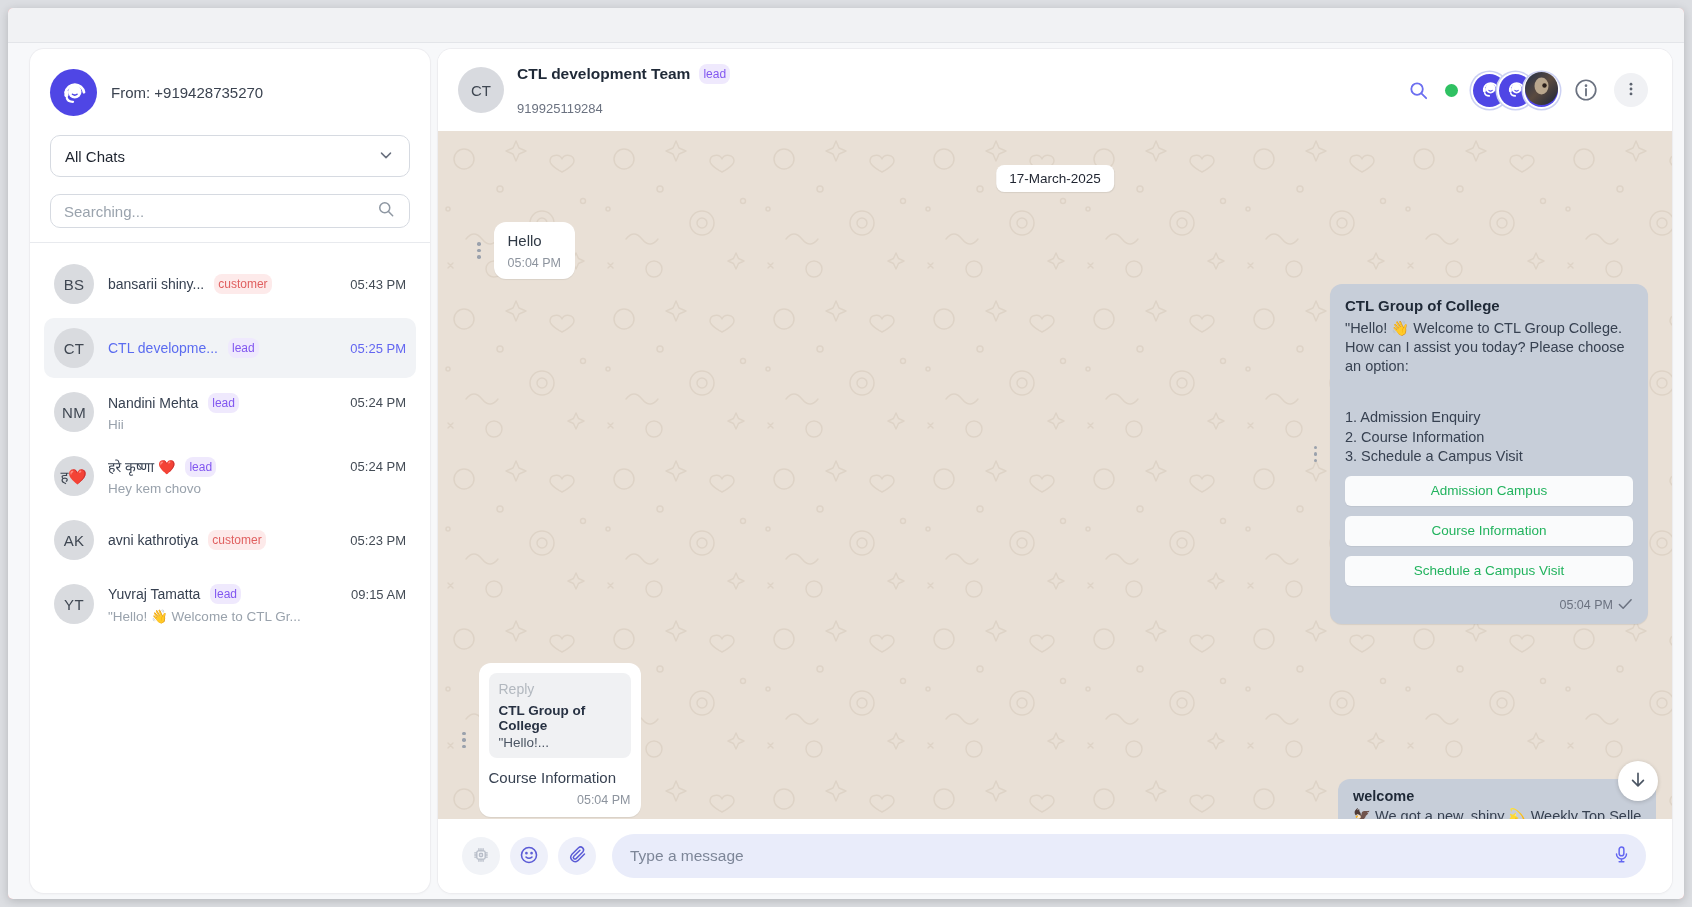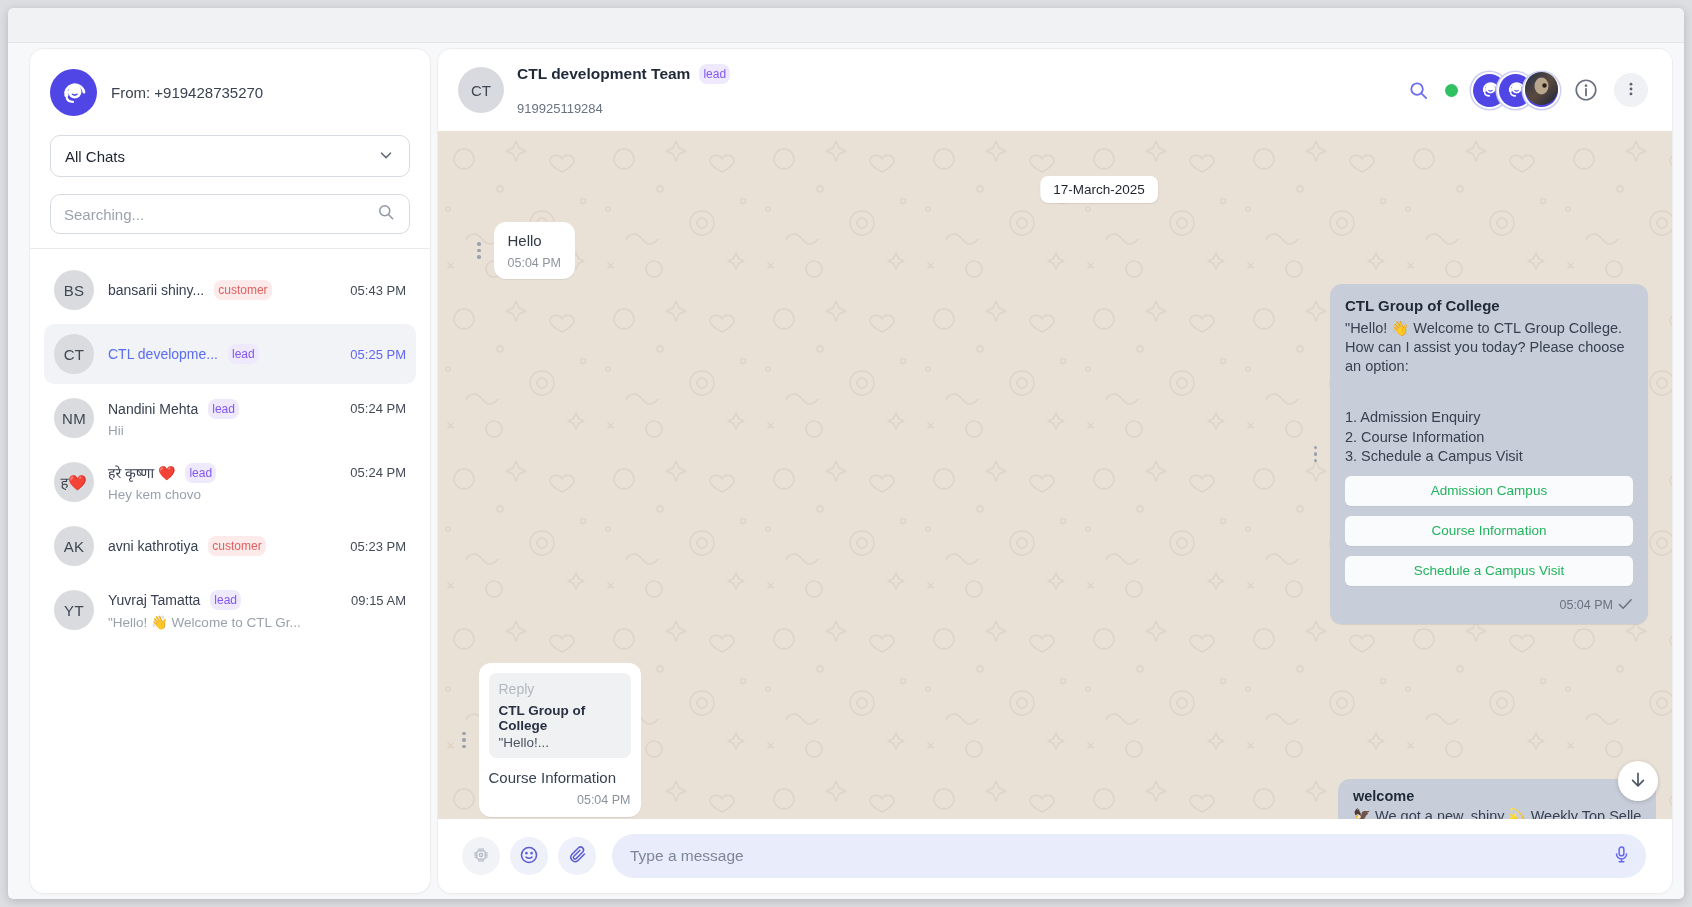--- a/index.html
+++ b/index.html
@@ -38,21 +38,21 @@
     display:flex; align-items:center; justify-content:center; flex:none;
   }
   .from-label { font-size:15px; color:#3b4350; }
   .sb-select {
     margin:19px 20px 0 20px; height:42px; border:1px solid #d6dae1; border-radius:10px;
     display:flex; align-items:center; padding:0 14px; background:#fff; cursor:pointer;
   }
   .sb-select span { font-size:15px; color:#1d232e; }
   .sb-select .chev { margin-left:auto; }
   .sb-search {
-    margin:17px 20px 0 20px; height:40px; border:1px solid #d6dae1; border-radius:10px;
+    margin:17px 20px 0 20px; height:34px; border:1px solid #d6dae1; border-radius:10px;
     display:flex; align-items:center; padding:0 13px; background:#fff;
   }
   .sb-search input { border:0; outline:0; flex:1; font-size:15px; color:#30363f; background:transparent; font-family:inherit; }
   .sb-search input::placeholder { color:#9aa3ad; }
   .sb-divider { margin-top:14px; border-top:1px solid #e8eaee; }
   .chat-list { padding:11px 14px 0 14px; }
   .row {
     display:flex; align-items:center; gap:14px; padding:10px 10px; margin-bottom:4px;
     border-radius:10px; cursor:pointer;
   }
@@ -97,23 +97,23 @@
     box-shadow:0 0 0 2px #fff, 0 0 0 3.5px #ccd1f3;
     background:#4f46e5; display:flex; align-items:center; justify-content:center; cursor:pointer;
   }
   .icon-btn { background:none; border:0; cursor:pointer; display:flex; align-items:center; justify-content:center; padding:0; }
   .kebab-circle { width:34px; height:34px; border-radius:50%; background:#f0f1f4; }
 
   .chat-body { flex:1; position:relative; background:#e9e0d6; overflow:hidden; }
   .doodle { position:absolute; inset:0; width:100%; height:100%; }
 
   .date-chip {
-    position:absolute; top:45px; left:50%; transform:translateX(-50%);
+    position:absolute; top:34px; left:50%; transform:translateX(-50%);
     background:#fff; border-radius:8px; padding:6px 13px;
-    font-size:13.5px; color:#1f2430; box-shadow:0 1px 1px rgba(0,0,0,.08);margin-left:44px;
+    font-size:13.5px; color:#1f2430; box-shadow:0 1px 1px rgba(0,0,0,.08);
   }
 
   .msg-wrap { position:absolute; display:flex; align-items:center; gap:9px; }
   .kebab-v { display:flex; flex-direction:column; gap:3px; cursor:pointer; padding:4px; }
   .kebab-v i { width:3.5px; height:3.5px; border-radius:50%; background:#9aa1ac; }
 
   .bubble-in {
     background:#fff; border-radius:12px; padding:10px 14px 9px;
     box-shadow:0 1px 1px rgba(0,0,0,.07);
   }

